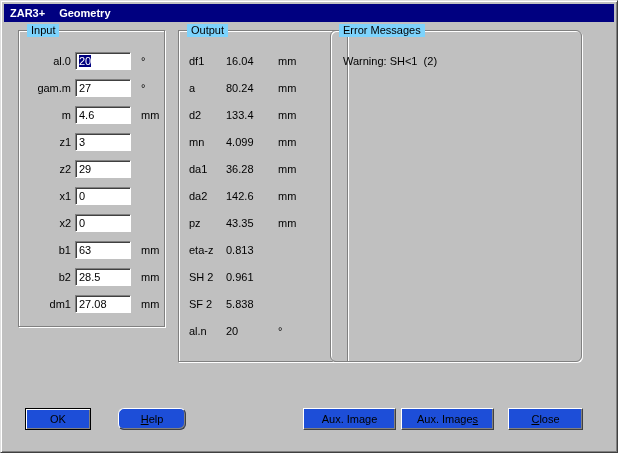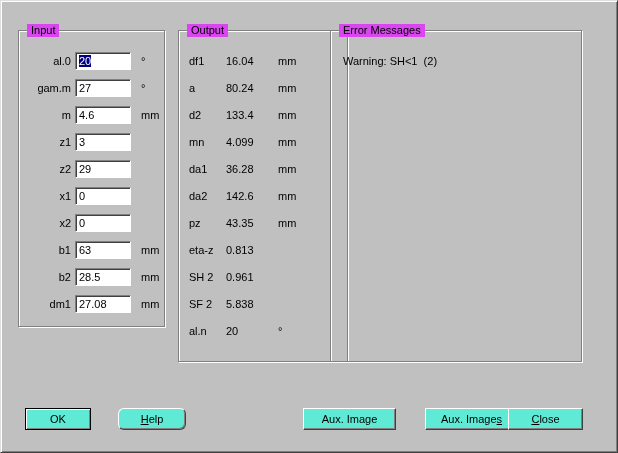--- a/index.html
+++ b/index.html
@@ -18,27 +18,27 @@
     background:#000080;color:#fff;display:flex;align-items:center;
     padding-left:6px;font-weight:bold;
   }
   .titlebar .app{margin-right:14px;}
 
   .groupbox{
     position:absolute;border:1px solid #808080;
     box-shadow:1px 1px 0 #ffffff, inset 1px 1px 0 #ffffff;
   }
   .grouptitle{
-    position:absolute;top:-7px;left:8px;background:#d946ef;
+    position:absolute;top:-7px;left:8px;background:#7dd3fc;
     padding:0 4px;line-height:13px;
   }
 
   #group-input{left:17px;top:29px;width:147px;height:297px;}
   #group-output{left:177px;top:29px;width:170px;height:332px;}
-  #group-errors{left:329px;top:29px;width:252px;height:332px;}
+  #group-errors{left:329px;top:29px;width:252px;height:332px;border-radius:6px;}
 
   .irows{padding-top:16px;}
   .irow{height:27px;display:flex;align-items:center;padding-left:12px;}
   .ilbl{width:40px;text-align:right;margin-right:4px;white-space:nowrap;}
   .iunit{margin-left:10px;}
 
   .textfield,.textbox{
     width:56px;height:18px;background:#fff;
     border:1px solid;border-color:#808080 #ffffff #ffffff #808080;
     box-shadow:inset 1px 1px 0 #404040;
@@ -50,44 +50,48 @@
   .sel{background:#000080;color:#fff;}
 
   .orows{padding-top:16px;}
   .orow{height:27px;display:flex;align-items:center;padding-left:10px;}
   .oname{width:37px;white-space:nowrap;}
   .oval{width:52px;}
 
   .errmsg{position:absolute;left:12px;top:24px;white-space:pre;}
 
   .btn{
-    position:absolute;height:22px;background:#5eead4;
+    position:absolute;height:22px;background:#1d4ed8;
     display:flex;align-items:center;justify-content:center;
     font-family:"Liberation Sans",sans-serif;font-size:11px;cursor:default;
   }
   .btn-normal{
     border:1px solid;border-color:#ffffff #404040 #404040 #ffffff;
     box-shadow:inset -1px -1px 0 #808080;
   }
   .btn-default{
     border:1px solid #000;
     box-shadow:inset 1px 1px 0 #ffffff, inset -1px -1px 0 #808080;
   }
   #btn-ok{left:24px;top:407px;width:66px;}
   #btn-help{left:117px;top:407px;width:68px;border-radius:6px;}
   #btn-auximage{left:302px;top:407px;width:93px;}
-  #btn-auximages{left:424px;top:407px;width:93px;}
+  #btn-auximages{left:400px;top:407px;width:93px;}
   #btn-close{left:507px;top:407px;width:75px;}
   .accel{text-decoration:underline;}
 </style>
 </head>
 <body>
 
 <div class="window">
 
+  <div class="titlebar">
+    <span class="app">ZAR3+</span>
+    <span>Geometry</span>
+  </div>
 
   <div class="groupbox" id="group-input">
     <span class="grouptitle">Input</span>
     <div class="irows">
 
       <div class="irow">
         <span class="ilbl">al.0</span>
         <div class="textbox">
           <span class="sel">20</span>
         </div>

